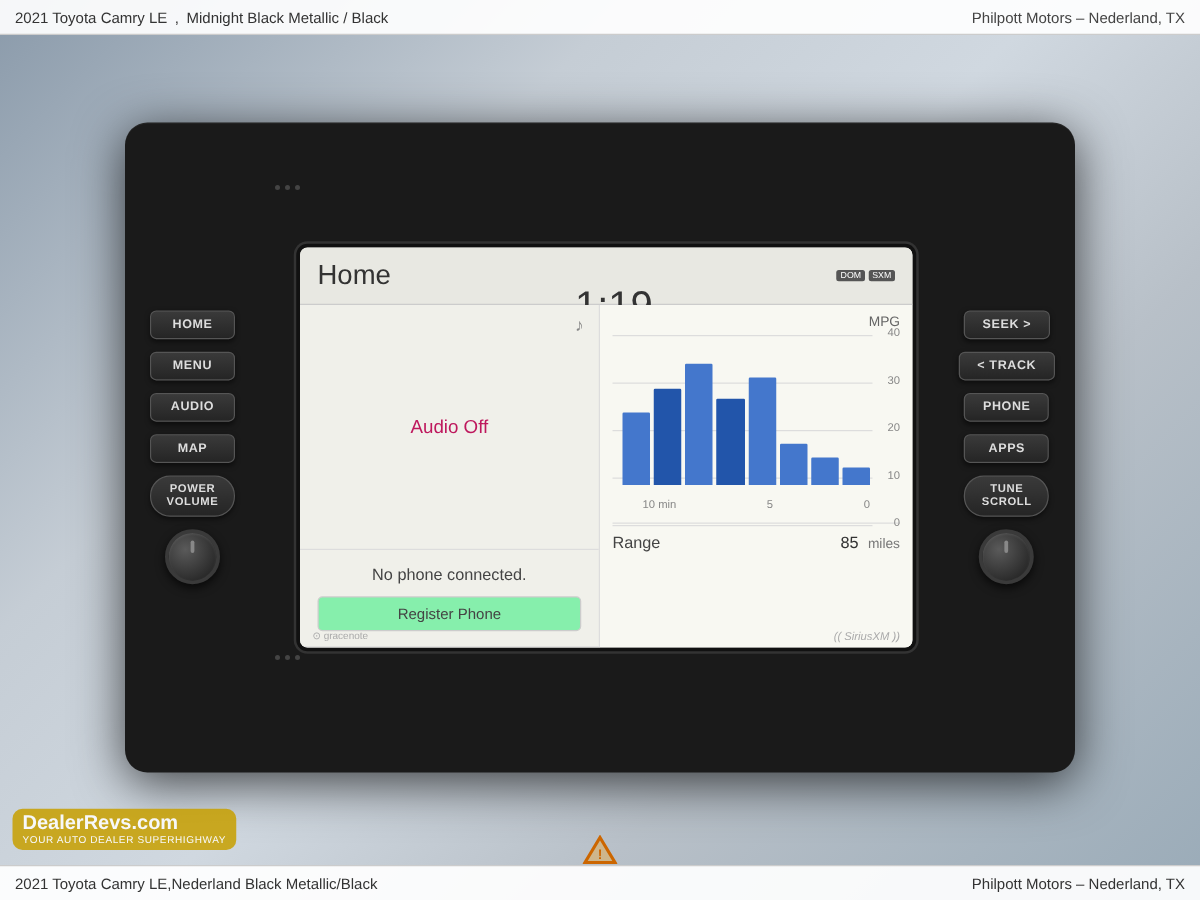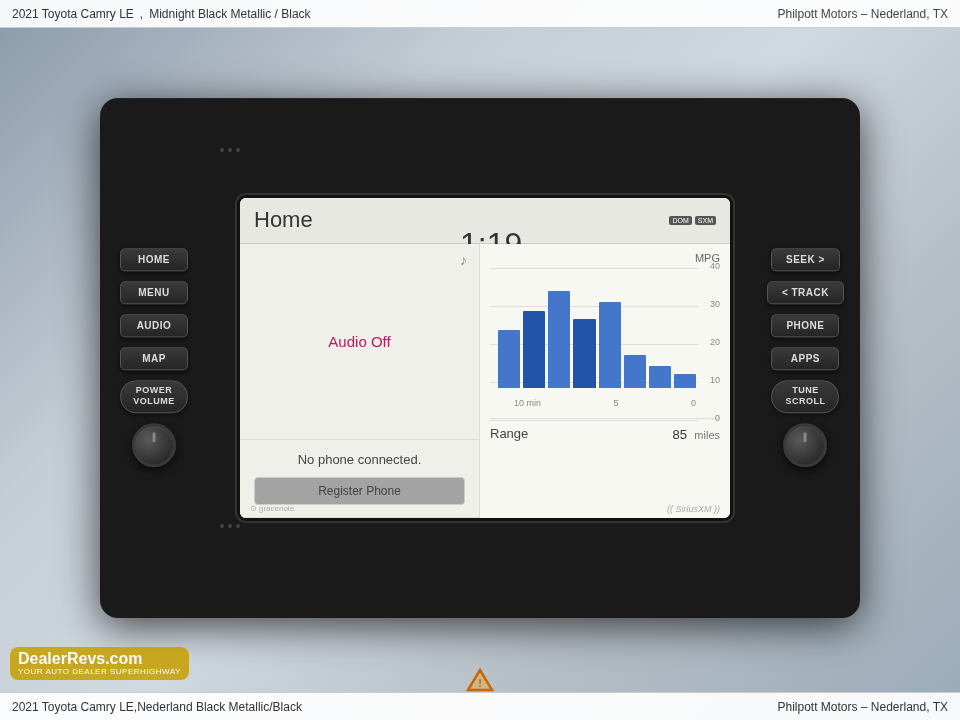--- a/index.html
+++ b/index.html
@@ -266,21 +266,21 @@
       border-bottom: 1px solid #ddd;
     }
     .no-phone-text {
       font-size: 13px;
       color: #444;
       margin-bottom: 10px;
       text-align: center;
     }
     .register-btn {
       display: block;
-      background: #a3a3a3;
+      background: #86efac;
       border: 1px solid #ccc;
       border-radius: 4px;
       padding: 6px 10px;
       font-size: 12px;
       color: #444;
       text-align: center;
       cursor: pointer;
       width: 100%;
     }
 

